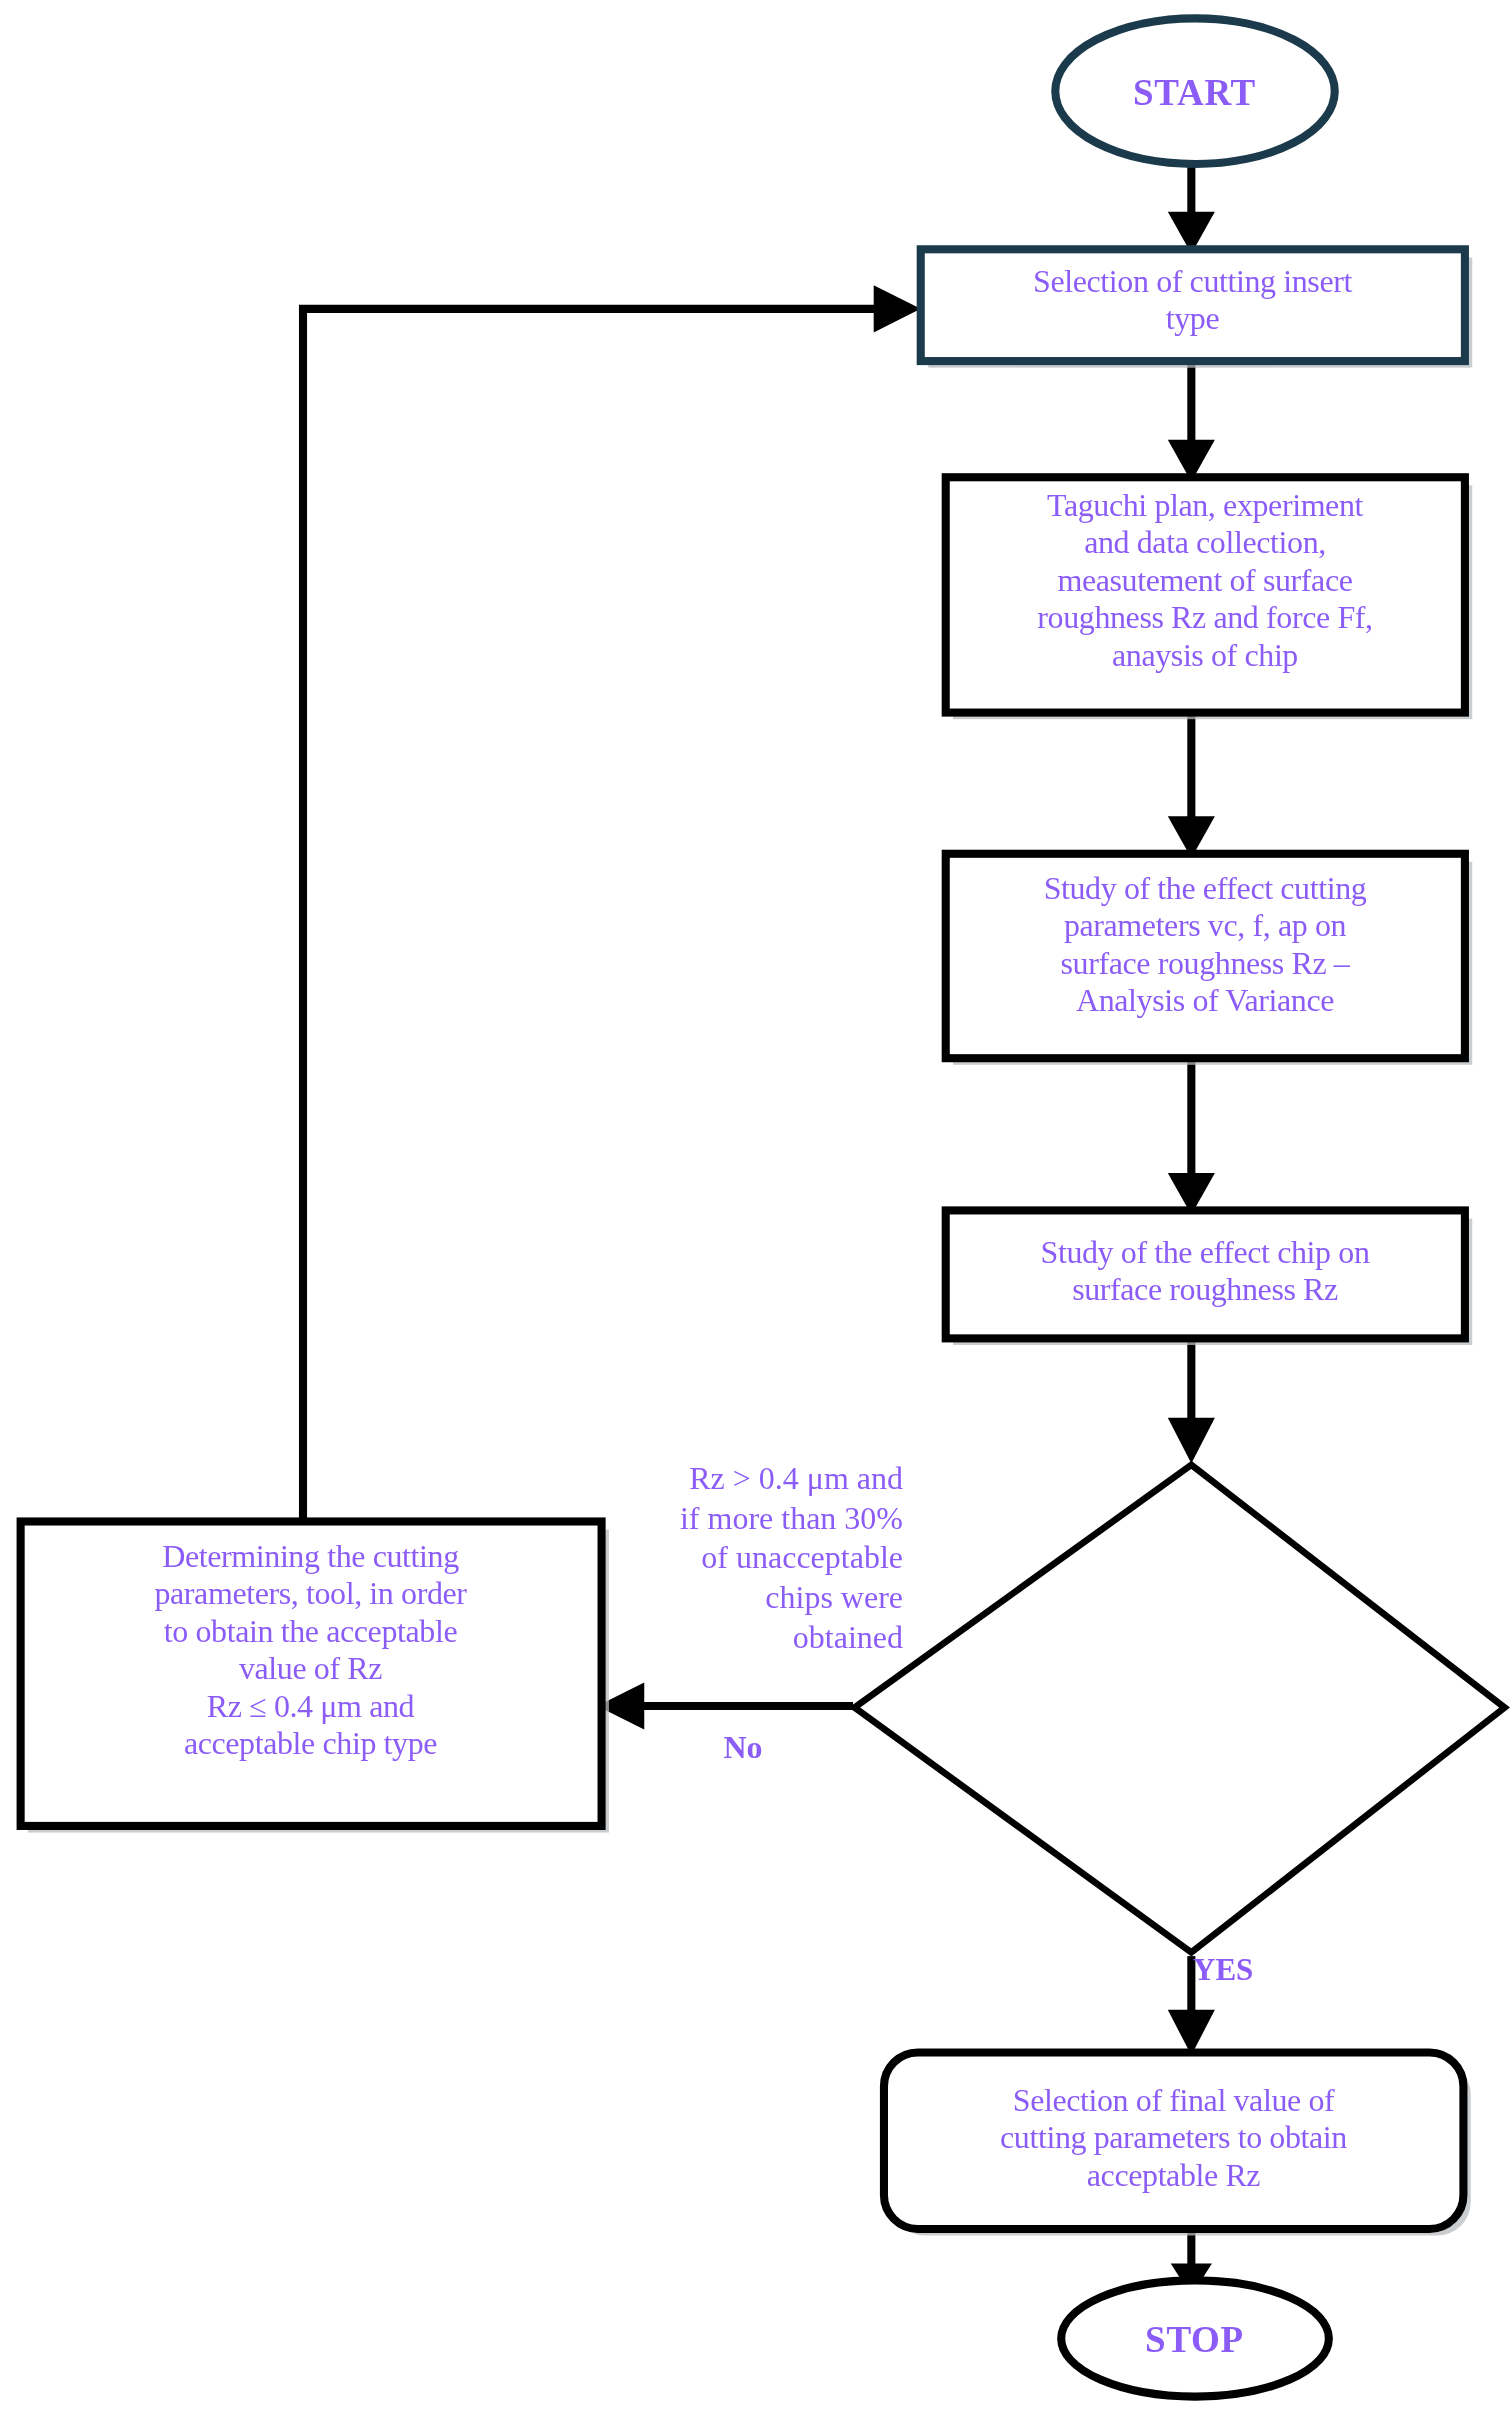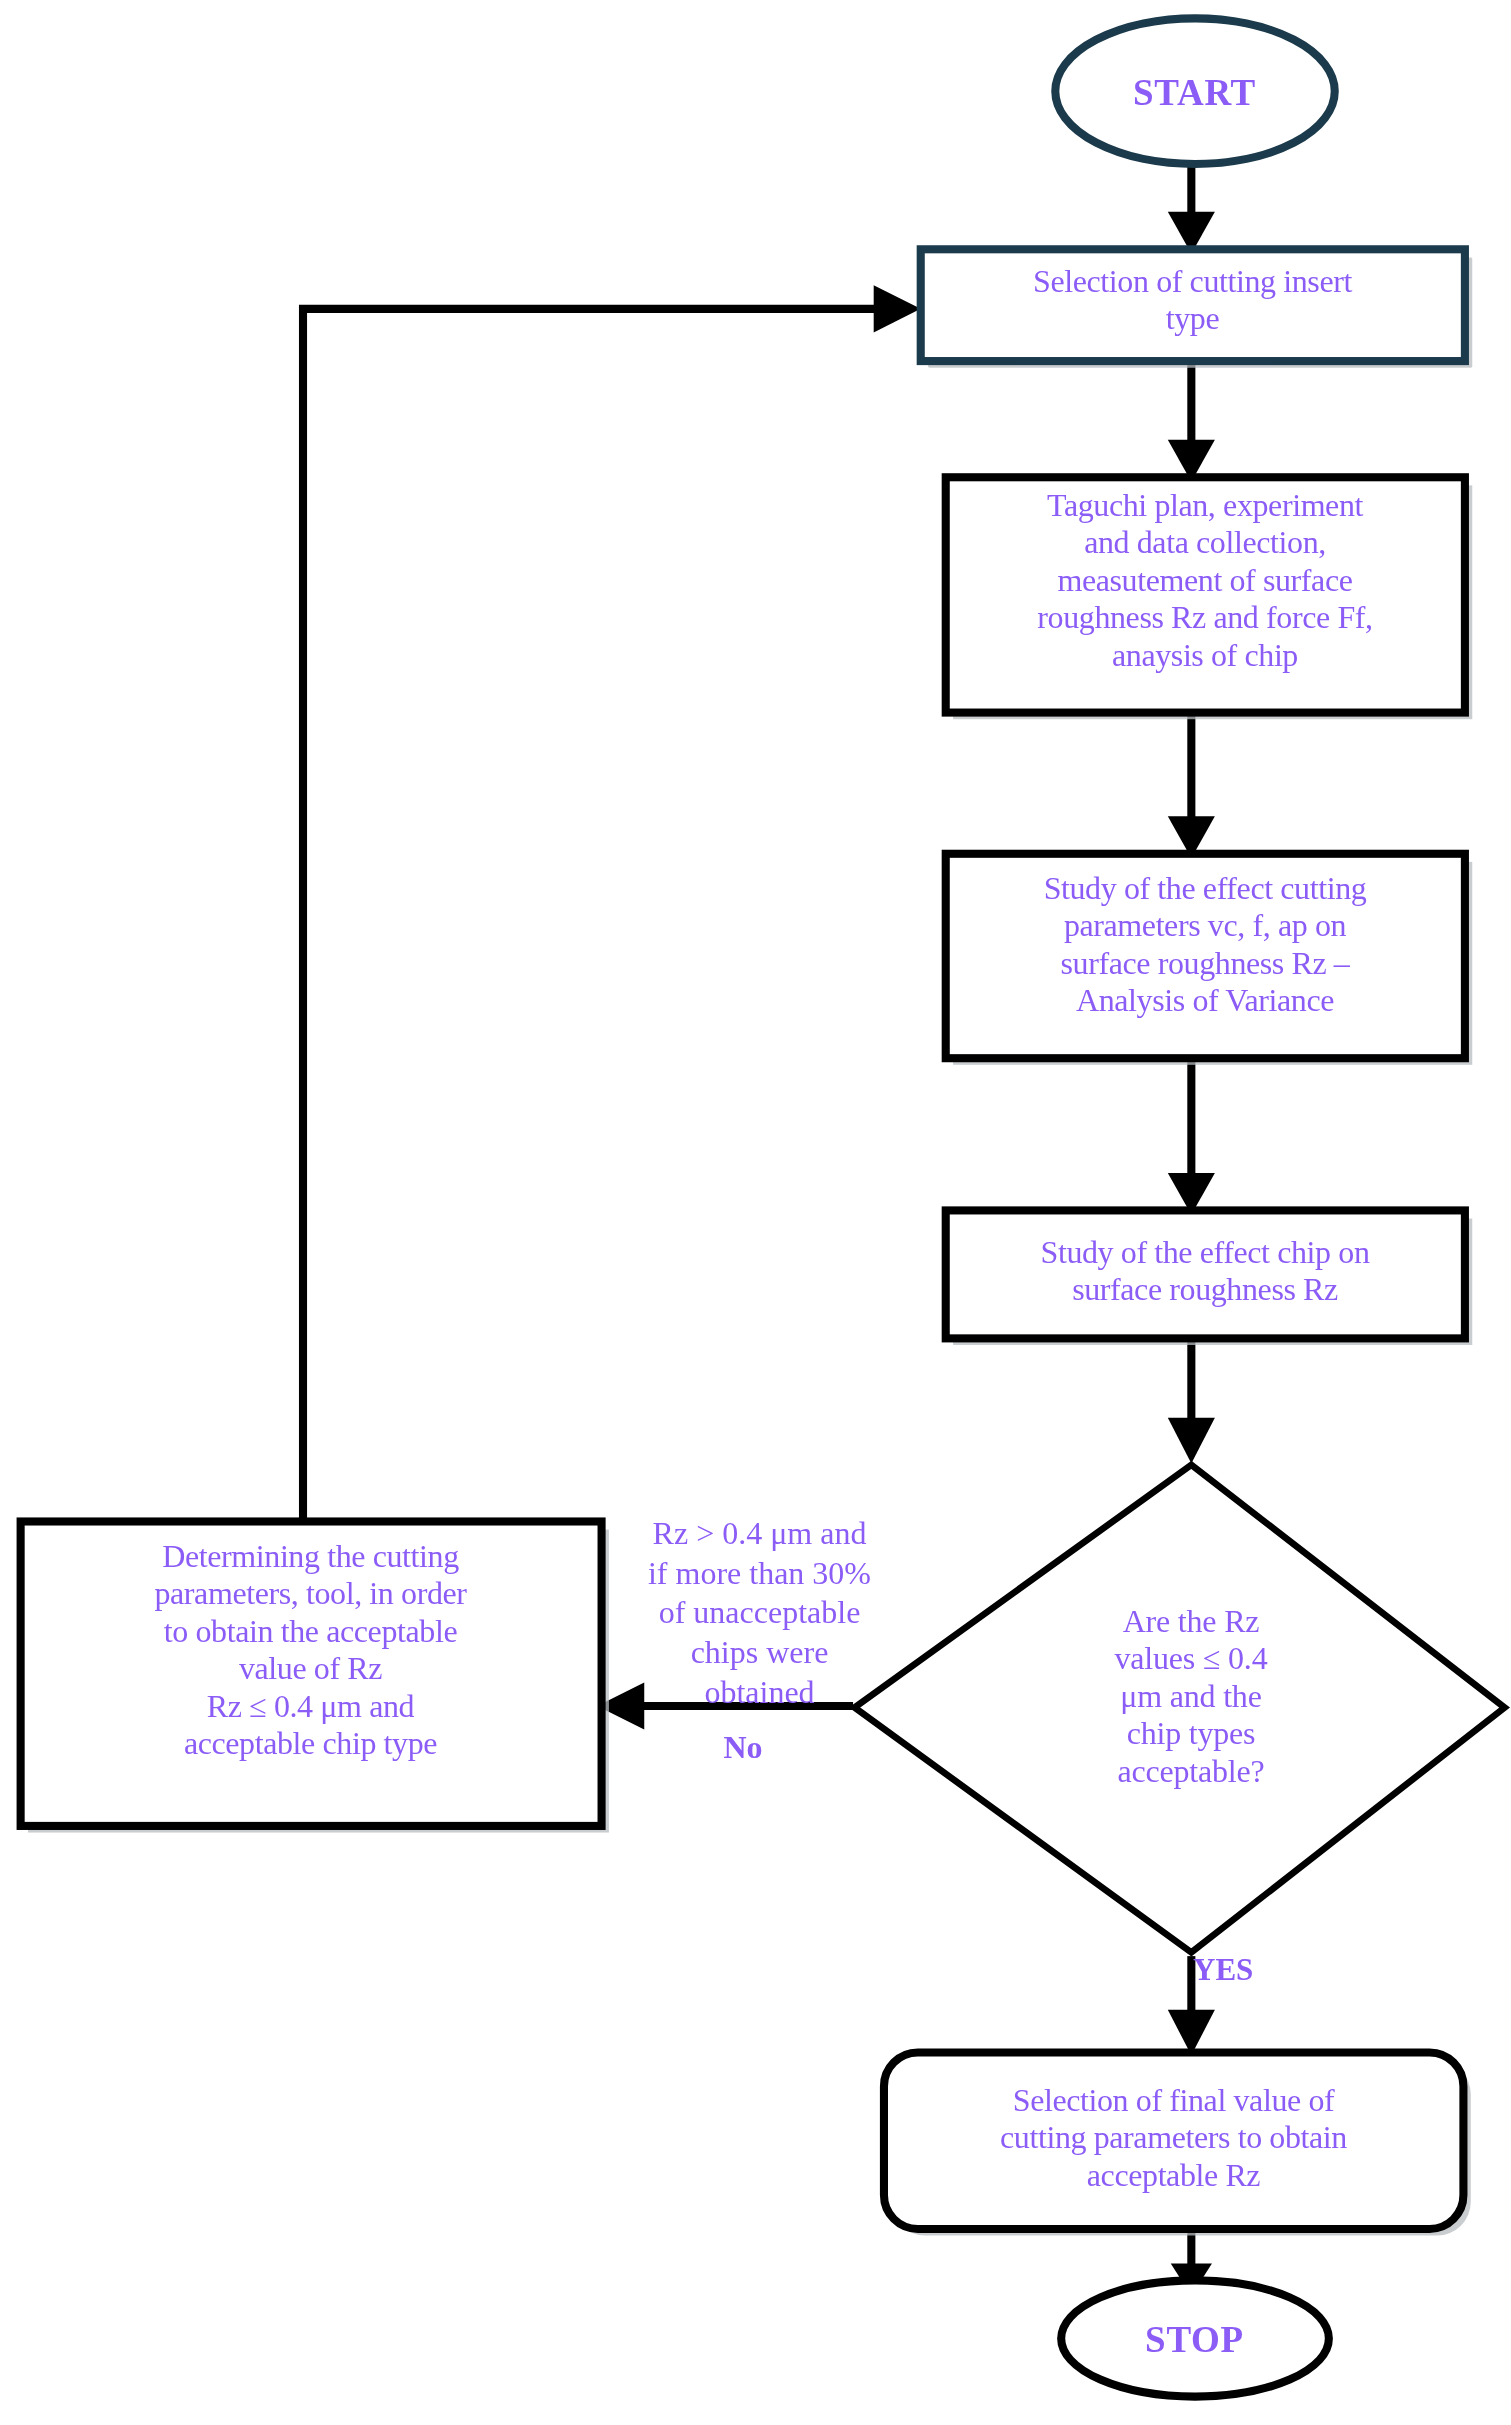--- a/index.html
+++ b/index.html
@@ -181,40 +181,35 @@
 type</div>
 
   <div class="txt box-text" style="left:953px; top:1234px; width:504px;">Study of the effect chip on
 surface roughness Rz</div>
 
   <div class="txt box-text" style="left:953px; top:870px; width:504px;">Study of the effect cutting
 parameters vc, f, ap on
 surface roughness Rz –
 Analysis of Variance</div>
 
-  <div class="txt diamond-text" style="left:1044px; top:1603px; width:294px;">Are the Rz
-values ≤ 0.4
-μm and the
-chip types
-acceptable?</div>
 
   <div class="txt box-text" style="left:29px; top:1538px; width:563px;">Determining the cutting
 parameters, tool, in order
 to obtain the acceptable
 value of Rz
 Rz ≤ 0.4 μm and
 acceptable chip type</div>
 
   <div class="txt box-text" style="left:891px; top:2082px; width:565px;">Selection of final value of
 cutting parameters to obtain
 acceptable Rz</div>
 
   <div class="txt terminal-text" style="left:1062px; top:2318px; width:265px;">STOP</div>
 
-  <div class="txt annot-text" style="left:616px; top:1514px; width:287px;">Rz &gt; 0.4 μm and
+  <div class="txt annot-text" style="left:616px; top:1459px; width:287px;text-align:right;">Rz &gt; 0.4 μm and
 if more than 30%
 of unacceptable
 chips were
 obtained</div>
 
   <div class="txt edge-label" style="left:684px; top:1729px; width:118px;">No</div>
 
   <div class="txt edge-label-sm" style="left:1193px; top:1952px; width:140px; text-align:left;">YES</div>
 
 </div>

